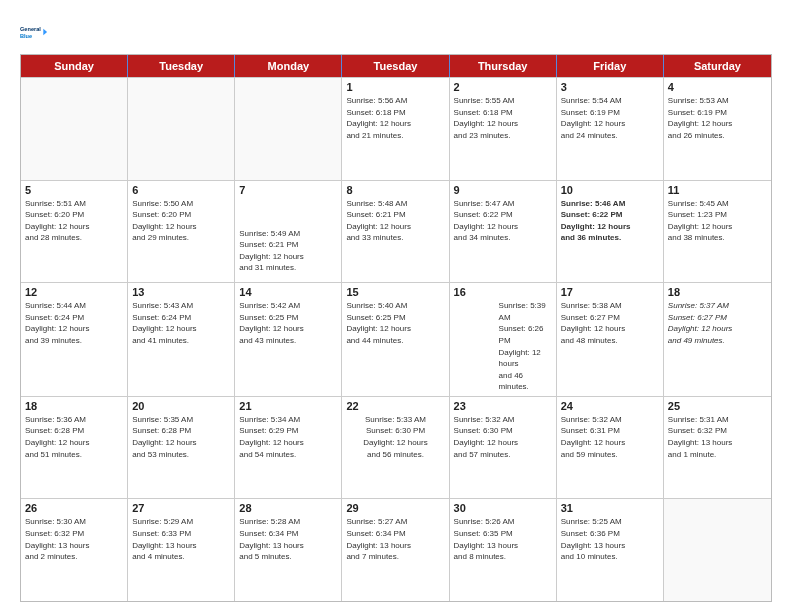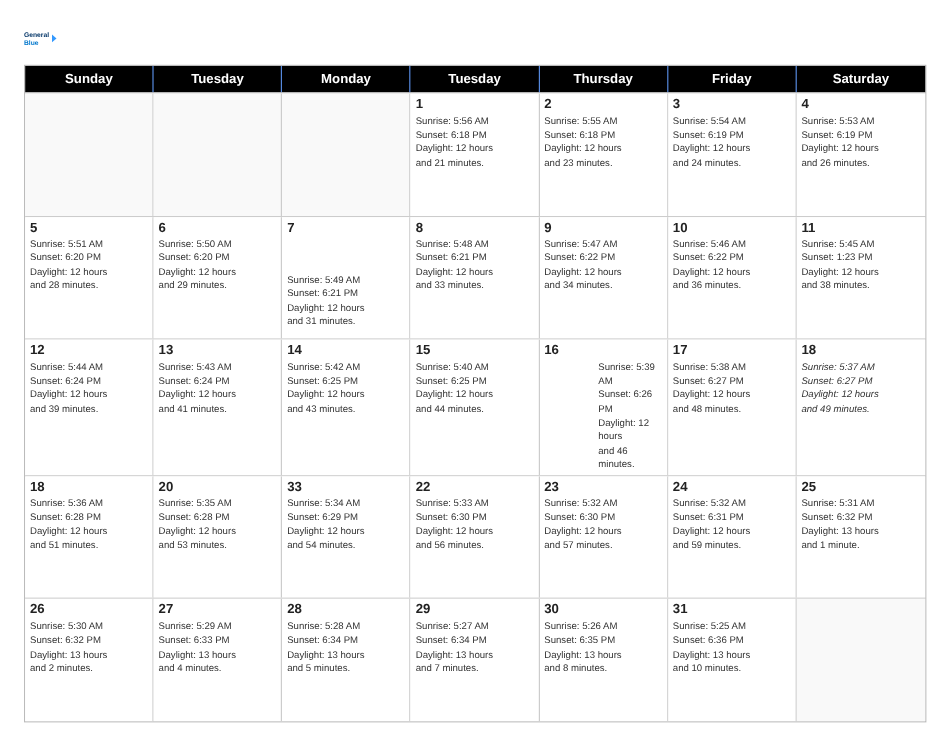--- a/index.html
+++ b/index.html
@@ -46,21 +46,21 @@
     }
     .calendar {
       flex: 1;
       display: flex;
       flex-direction: column;
       border: 1px solid #bbb;
     }
     .cal-header {
       display: grid;
       grid-template-columns: repeat(7, 1fr);
-      background: #000000;
+      background: #b91c1c;
     }
     .cal-header-cell {
       color: #fff;
       font-size: 11px;
       font-weight: bold;
       padding: 5px 4px;
       text-align: center;
       border-right: 1px solid #5588dd;
     }
     .cal-header-cell:last-child { border-right: none; }
@@ -191,21 +191,21 @@
           </div>
           <div class="cal-cell">
             <span class="day-num">9</span>
             <div class="cell-info" style="white-space: pre-line;">Sunrise: 5:47 AM
 Sunset: 6:22 PM
 Daylight: 12 hours
 and 34 minutes.</div>
           </div>
           <div class="cal-cell">
             <span class="day-num">10</span>
-            <div class="cell-info" style="white-space: pre-line;">Sunrise: 5:46 AM
+            <div class="cell-info" style="white-space: pre-line; font-weight: bold;">Sunrise: 5:46 AM
 Sunset: 6:22 PM
 Daylight: 12 hours
 and 36 minutes.</div>
           </div>
           <div class="cal-cell">
             <span class="day-num">11</span>
             <div class="cell-info" style="white-space: pre-line;">Sunrise: 5:45 AM
 Sunset: 1:23 PM
 Daylight: 12 hours
 and 38 minutes.</div>
@@ -271,29 +271,29 @@
 and 51 minutes.</div>
           </div>
           <div class="cal-cell">
             <span class="day-num">20</span>
             <div class="cell-info" style="white-space: pre-line;">Sunrise: 5:35 AM
 Sunset: 6:28 PM
 Daylight: 12 hours
 and 53 minutes.</div>
           </div>
           <div class="cal-cell">
-            <span class="day-num">33</span>
+            <span class="day-num">21</span>
             <div class="cell-info" style="white-space: pre-line;">Sunrise: 5:34 AM
 Sunset: 6:29 PM
 Daylight: 12 hours
 and 54 minutes.</div>
           </div>
           <div class="cal-cell">
             <span class="day-num">22</span>
-            <div class="cell-info" style="white-space: pre-line;">Sunrise: 5:33 AM
+            <div class="cell-info" style="white-space: pre-line; text-align: center;">Sunrise: 5:33 AM
 Sunset: 6:30 PM
 Daylight: 12 hours
 and 56 minutes.</div>
           </div>
           <div class="cal-cell">
             <span class="day-num">23</span>
             <div class="cell-info" style="white-space: pre-line;">Sunrise: 5:32 AM
 Sunset: 6:30 PM
 Daylight: 12 hours
 and 57 minutes.</div>

